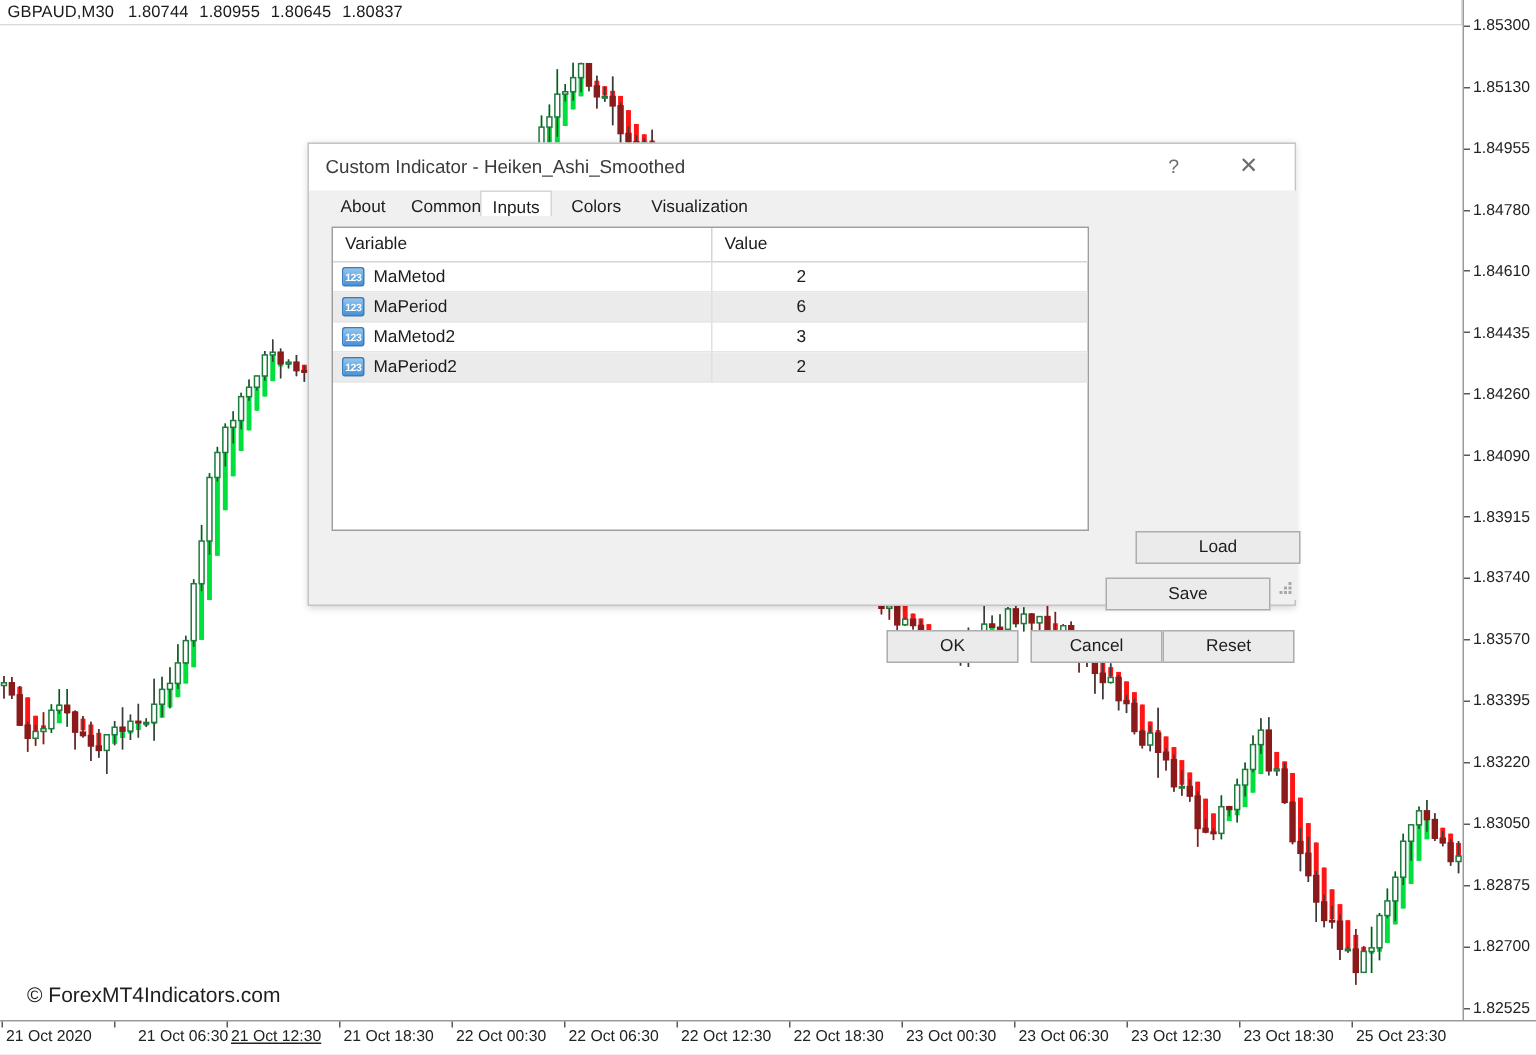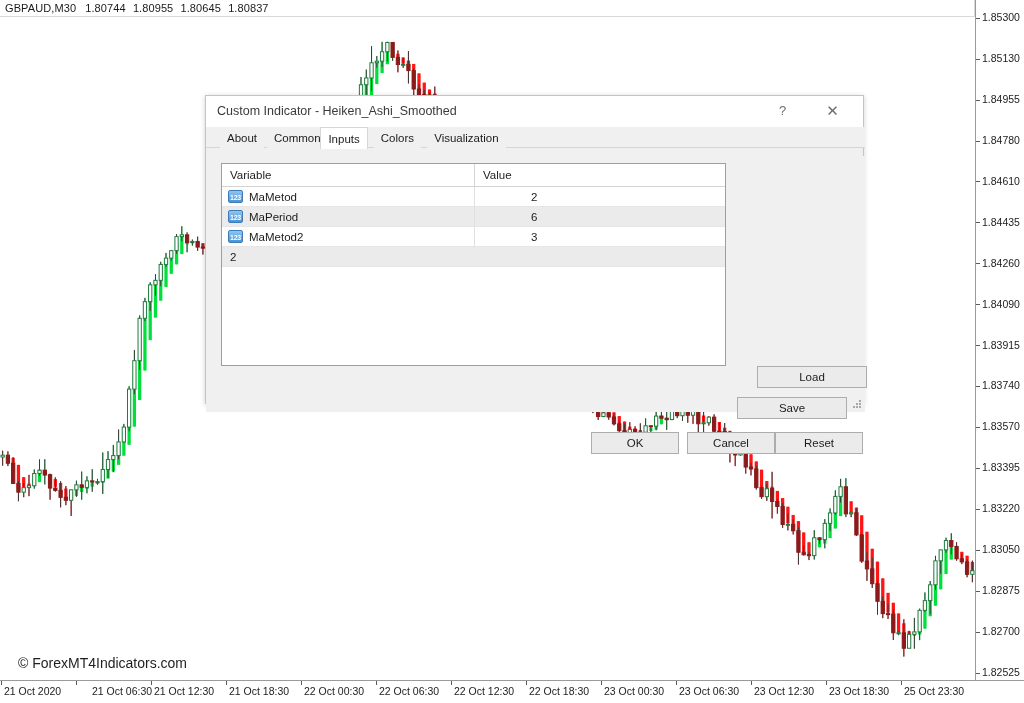--- a/index.html
+++ b/index.html
@@ -167,21 +167,21 @@
     background: #ffffff;
     top: 0;
     height: 22px;
     line-height: 22px;
     border: 1px solid #d6d6d6;
     border-bottom: none;
   }
 
   #panel {
     position: absolute;
-    left: 0; top: 60px;
+    left: 0; top: 48px;
     width: 659px; height: 256px;
     background: #f0f0f0;
   }
 
   #param-table {
     position: absolute;
     left: 15px; top: 7px;
     width: 505px; height: 203px;
     background: #ffffff;
     border: 1px solid #9e9e9e;
@@ -1064,21 +1064,21 @@
         <div class="price-tick" style="top: 584.125px;"><span class="dash"></span>1.82875</div>
         <div class="price-tick" style="top: 625.062px;"><span class="dash"></span>1.82700</div>
         <div class="price-tick" style="top: 666px;"><span class="dash"></span>1.82525</div>
       </div>
     <div id="time-scale">
         <div class="time-tick-mark" style="left: 1px;"></div>
         <div class="time-tick" style="left: 4px;">21 Oct 2020</div>
         <div class="time-tick-mark" style="left: 76px;"></div>
         <div class="time-tick" style="left: 63px; margin-left: 29px;">21 Oct 06:30</div>
         <div class="time-tick-mark" style="left: 151px;"></div>
-        <div class="time-tick" style="left: 154px;">21 Oct 12:30</div>
+        <div class="time-tick" style="left: 154px; text-decoration: underline;">21 Oct 12:30</div>
         <div class="time-tick-mark" style="left: 226px;"></div>
         <div class="time-tick" style="left: 229px;">21 Oct 18:30</div>
         <div class="time-tick-mark" style="left: 301px;"></div>
         <div class="time-tick" style="left: 304px;">22 Oct 00:30</div>
         <div class="time-tick-mark" style="left: 376px;"></div>
         <div class="time-tick" style="left: 379px;">22 Oct 06:30</div>
         <div class="time-tick-mark" style="left: 451px;"></div>
         <div class="time-tick" style="left: 454px;">22 Oct 12:30</div>
         <div class="time-tick-mark" style="left: 526px;"></div>
         <div class="time-tick" style="left: 529px;">22 Oct 18:30</div>
@@ -1136,20 +1136,24 @@
               <div class="cell-val">6</div>
             </div>
             <div class="param-row">
               <div class="cell-var">
                 <div class="icon-123">123</div>
                 <span class="var-label">MaMetod2</span>
               </div>
               <div class="cell-val">3</div>
             </div>
             <div class="param-row alt">
+              <div class="cell-var">
+                <div class="icon-123">123</div>
+                <span class="var-label">MaPeriod2</span>
+              </div>
               <div class="cell-val">2</div>
             </div>
           </div>
       </div>
 
       <div class="side-btn" id="load-btn">Load</div>
       <div class="side-btn" id="save-btn">Save</div>
 
       <div class="foot-btn" id="ok-btn">OK</div>
       <div class="foot-btn" id="cancel-btn">Cancel</div>

